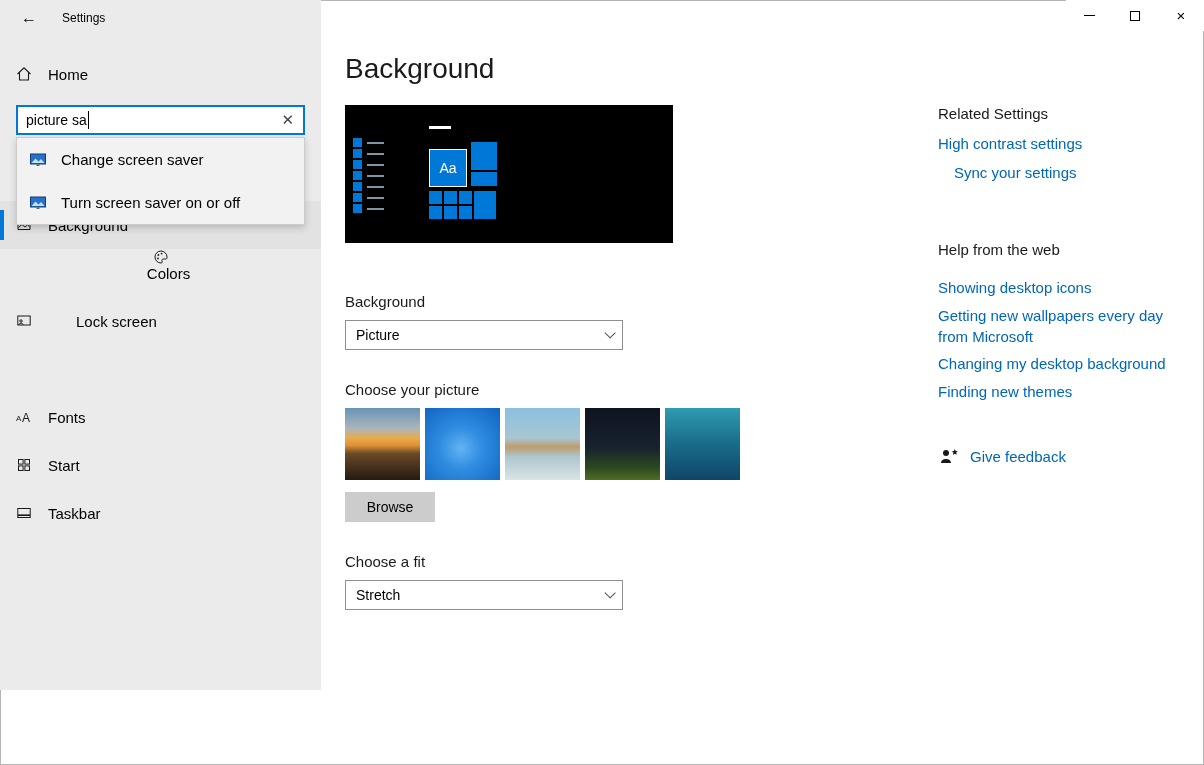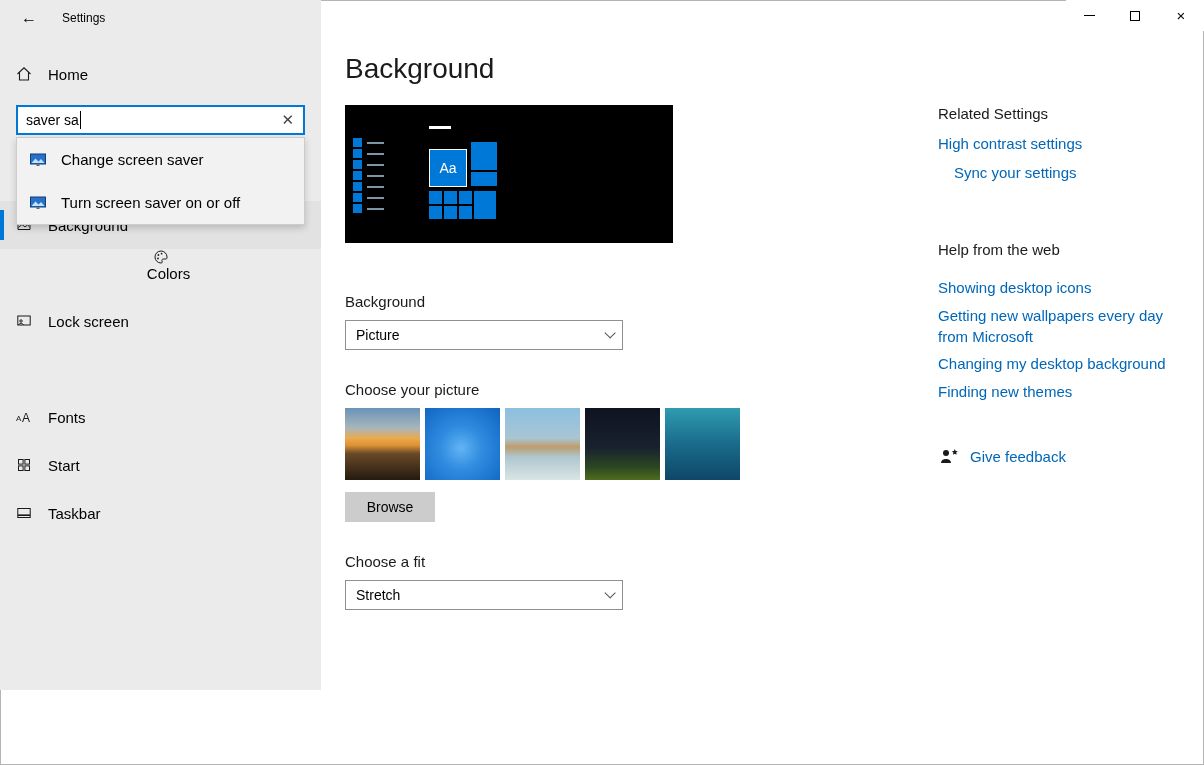--- a/index.html
+++ b/index.html
@@ -20,21 +20,21 @@
   .glyph-max { width:10px; height:10px; border:1px solid #000; display:block; }
   .glyph-close { font-size:15px; line-height:1; }
   
   .sidebar { position:absolute; left:0; top:0; width:321px; height:690px; background:#ebebeb; }
   .side-item { position:absolute; left:0; width:321px; height:48px;
     display:flex; align-items:center; padding-left:16px; font-size:15px; }
   .side-item .ic { width:16px; height:16px; margin-right:16px; flex:0 0 16px;
     display:flex; align-items:center; justify-content:center; }
   .home-item { top:54px; height:40px; }
   .nav0 { top:201px; background:#e2e2e2; }
-  .nav1 { top:249px;flex-direction:column; } .nav2 { top:297px; } .nav3 { top:345px; }
+  .nav1 { top:249px;flex-direction:column; } .nav2 { top:297px;gap:28px; } .nav3 { top:345px; }
   .nav4 { top:393px; } .nav5 { top:441px; } .nav6 { top:489px; }
   .accent-bar { position:absolute; left:0; top:9px; width:4px; height:30px; background:#0078d7; }
   
   .search-box { position:absolute; left:16px; top:105px; width:289px; height:30px;
     background:#fff; border:2px solid #0078d7; display:flex; align-items:center; z-index:15; }
   .search-text { font-size:14px; padding-left:8px; }
   .caret { display:inline-block; width:1px; height:18px; background:#000; margin-left:1px; vertical-align:middle; }
   .search-clear { margin-left:auto; padding:0 9px; font-size:15px; color:#444; }
   
   .suggestions { position:absolute; left:16px; top:137px; width:289px; background:#f2f2f2;
@@ -165,21 +165,21 @@
     <span class="ic">
       <svg width="16" height="16" viewBox="0 0 16 16">
           <rect x="1.8" y="3.5" width="12.4" height="9" stroke="#1a1a1a" fill="none"></rect>
           <line x1="1.8" y1="10.2" x2="14.2" y2="10.2" stroke="#1a1a1a" stroke-width="1.6"></line>
         </svg>
     </span>
     <span>Taskbar</span>
   </div>
 
   <div class="search-box">
-    <span class="search-text">saver sa</span>
+    <span class="search-text">picture sa</span>
     <span class="caret"></span>
     <span class="search-clear">✕</span>
   </div>
 
   <div class="suggestions">
     <div class="sugg-item">
       <span class="ic">
         <svg width="18" height="16" viewBox="0 0 18 16">
             <rect x="1.5" y="2" width="15" height="10" fill="#2a70c8" stroke="#0d3f7a"></rect>
             <path d="M2.5 11 L6.5 6.5 L9.5 9.5 L12 7 L15.5 11 Z" fill="#bfe3ff"></path>

